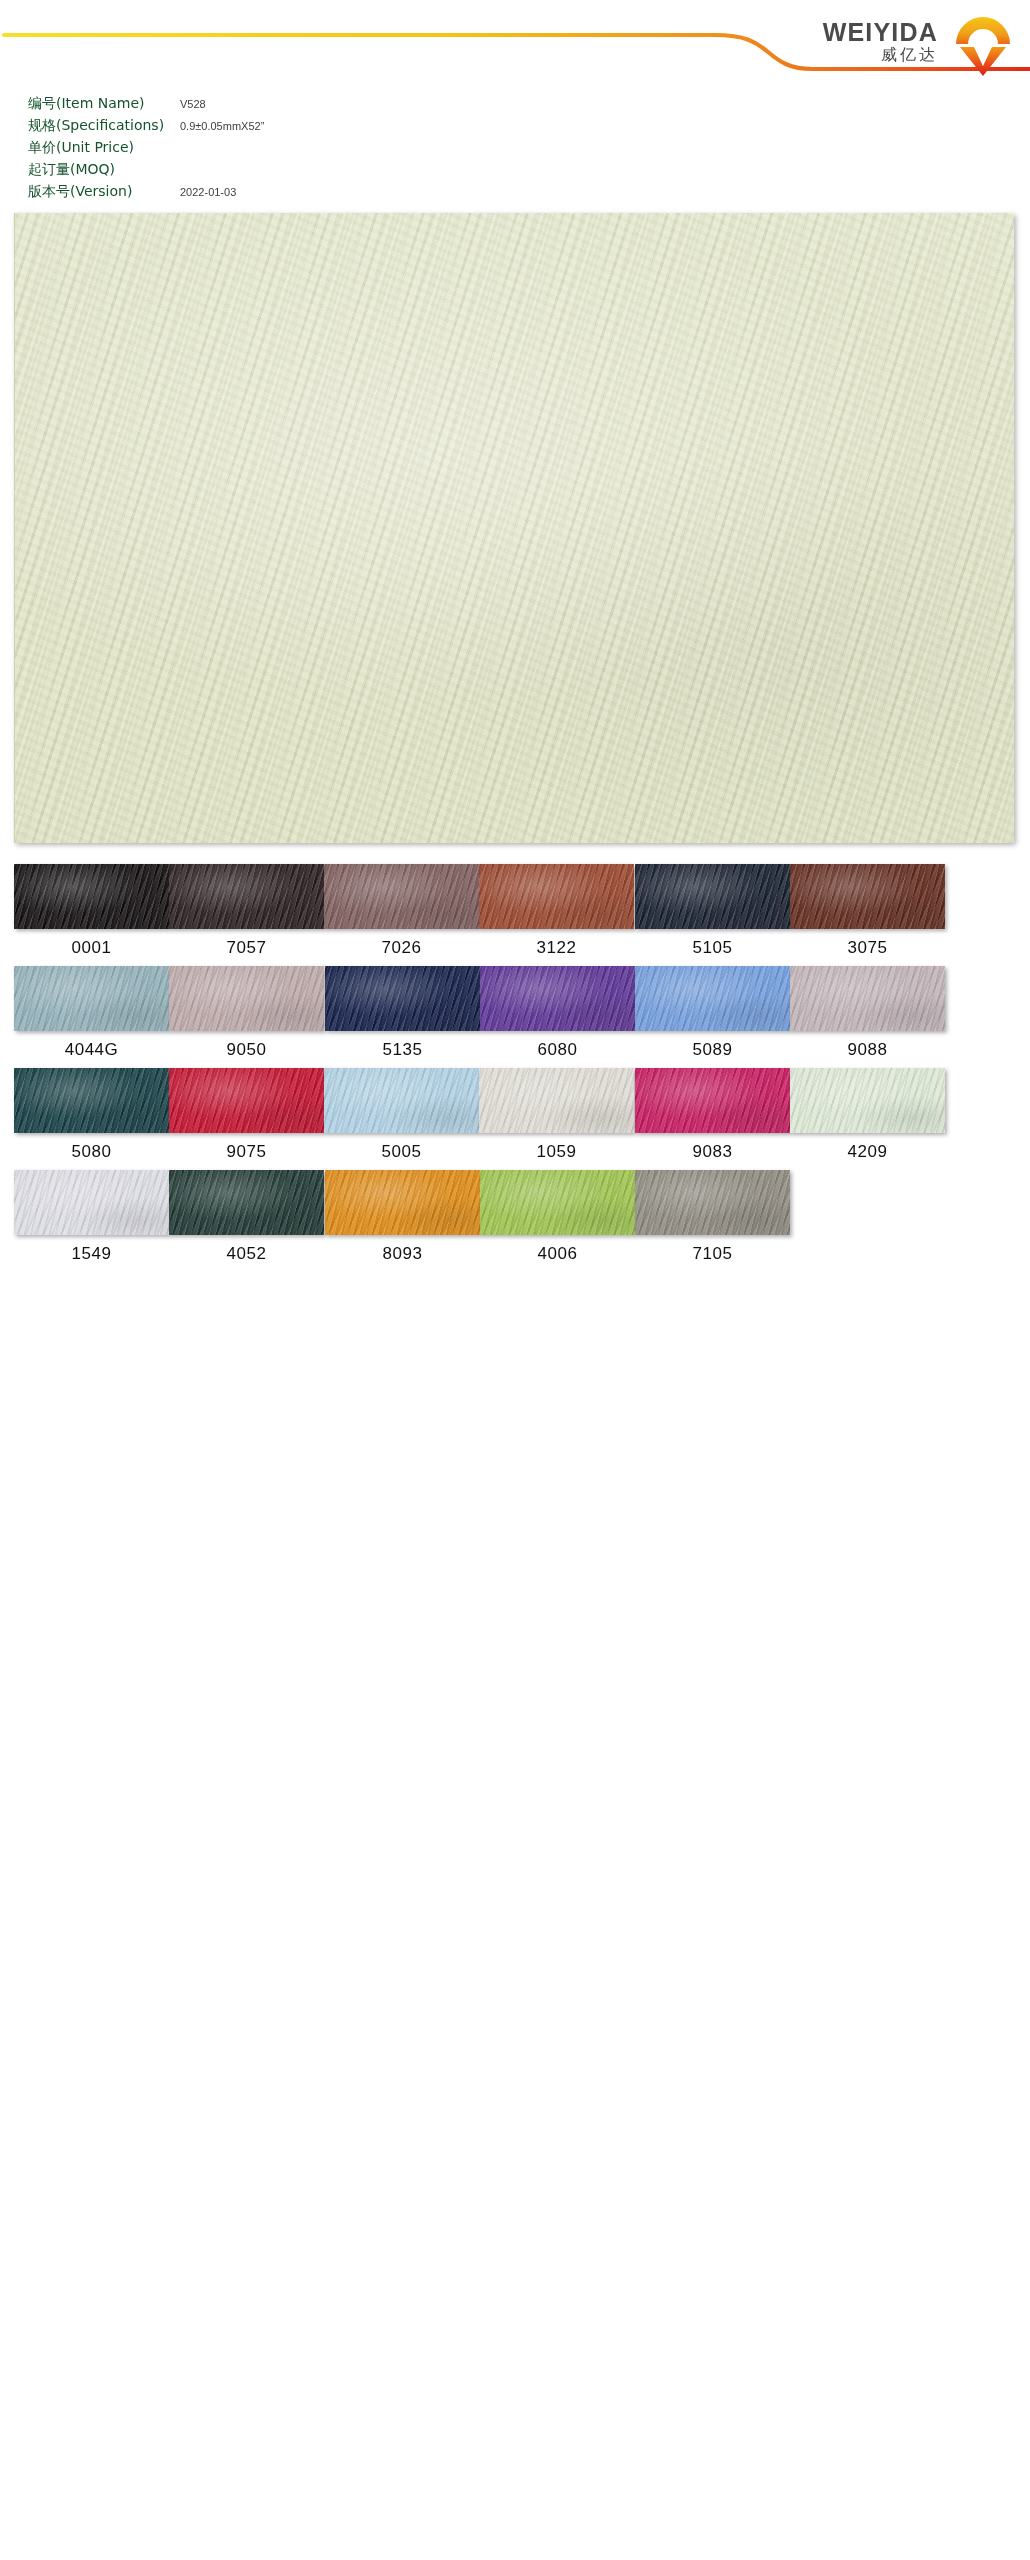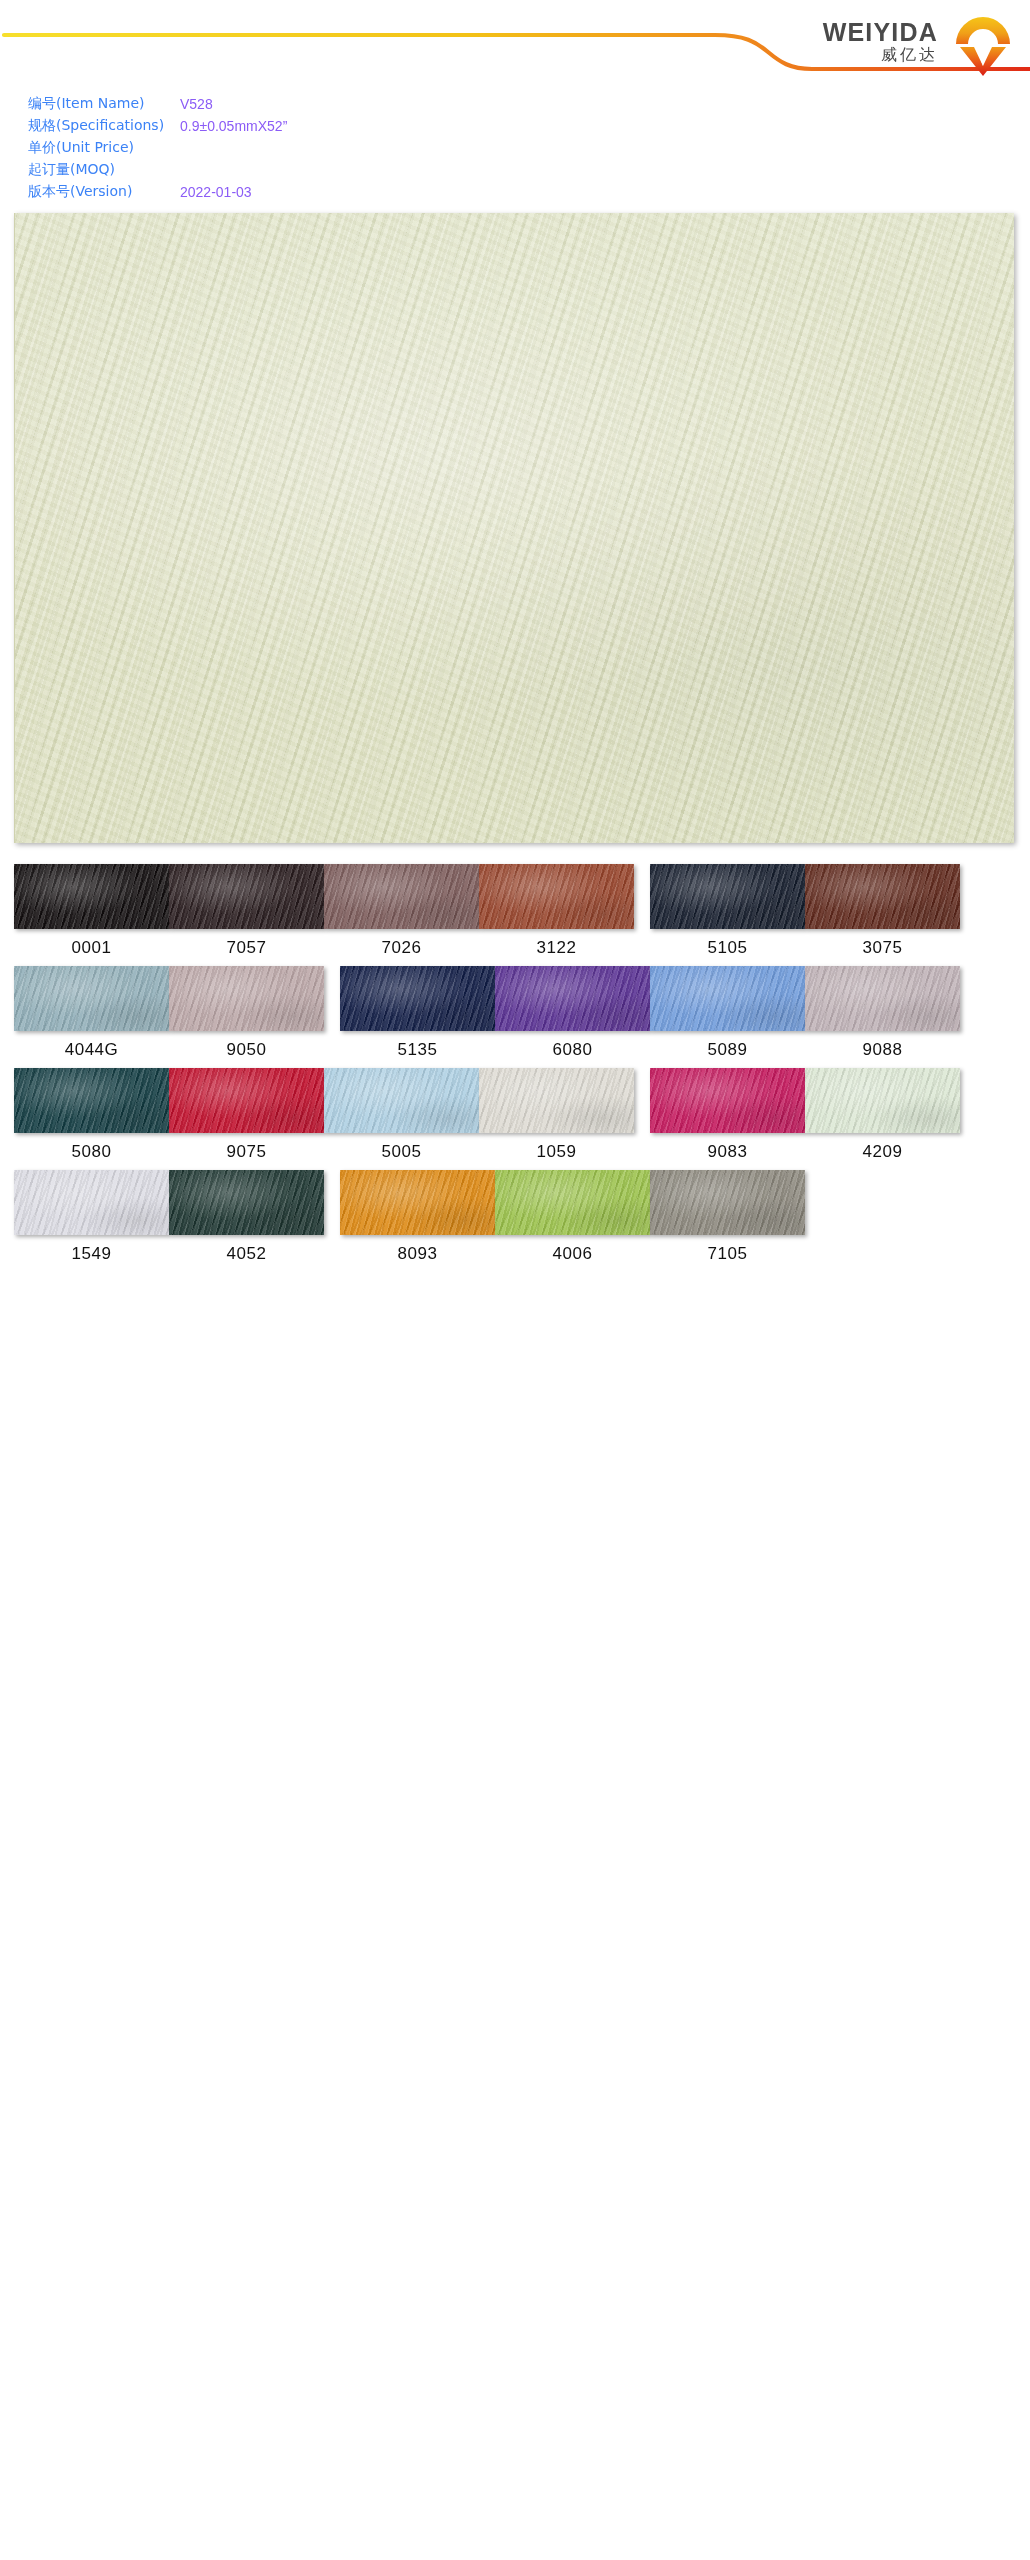--- a/index.html
+++ b/index.html
@@ -62,27 +62,27 @@
     width:400px;
   }
   .spec-row {
     display:flex;
     height:22px;
     align-items:center;
   }
   .spec-label {
     width:152px;
     font-size:14px;
-    color:#3b82f6;
+    color:#14532d;
     font-family:"DejaVu Sans", sans-serif;
     white-space:nowrap;
   }
   .spec-value {
-    font-size:14px;
-    color:#8b5cf6;
+    font-size:11px;
+    color:#404040;
     font-family:"Liberation Sans", sans-serif;
     white-space:nowrap;
   }
 
   
   .main-sample {
     position:absolute;
     left:14px;
     top:213px;
     width:1000px;
@@ -104,21 +104,21 @@
     left:14px;
     top:864px;
     width:1002px;
     display:flex;
     flex-wrap:wrap;
   }
   .swatch-cell {
     width:155px;
     margin-bottom:8px;
   }
-  .swatch-cell:nth-child(4n) { margin-right:16px; }
+  .swatch-cell:nth-child(4n) { margin-right:1px; }
   .swatch-chip {
     width:155px;
     height:65px;
     box-shadow:2px 2px 4px rgba(0,0,0,.32);
     position:relative;
     overflow:hidden;
   }
   .swatch-chip::after {
     content:"";
     position:absolute; inset:0;

